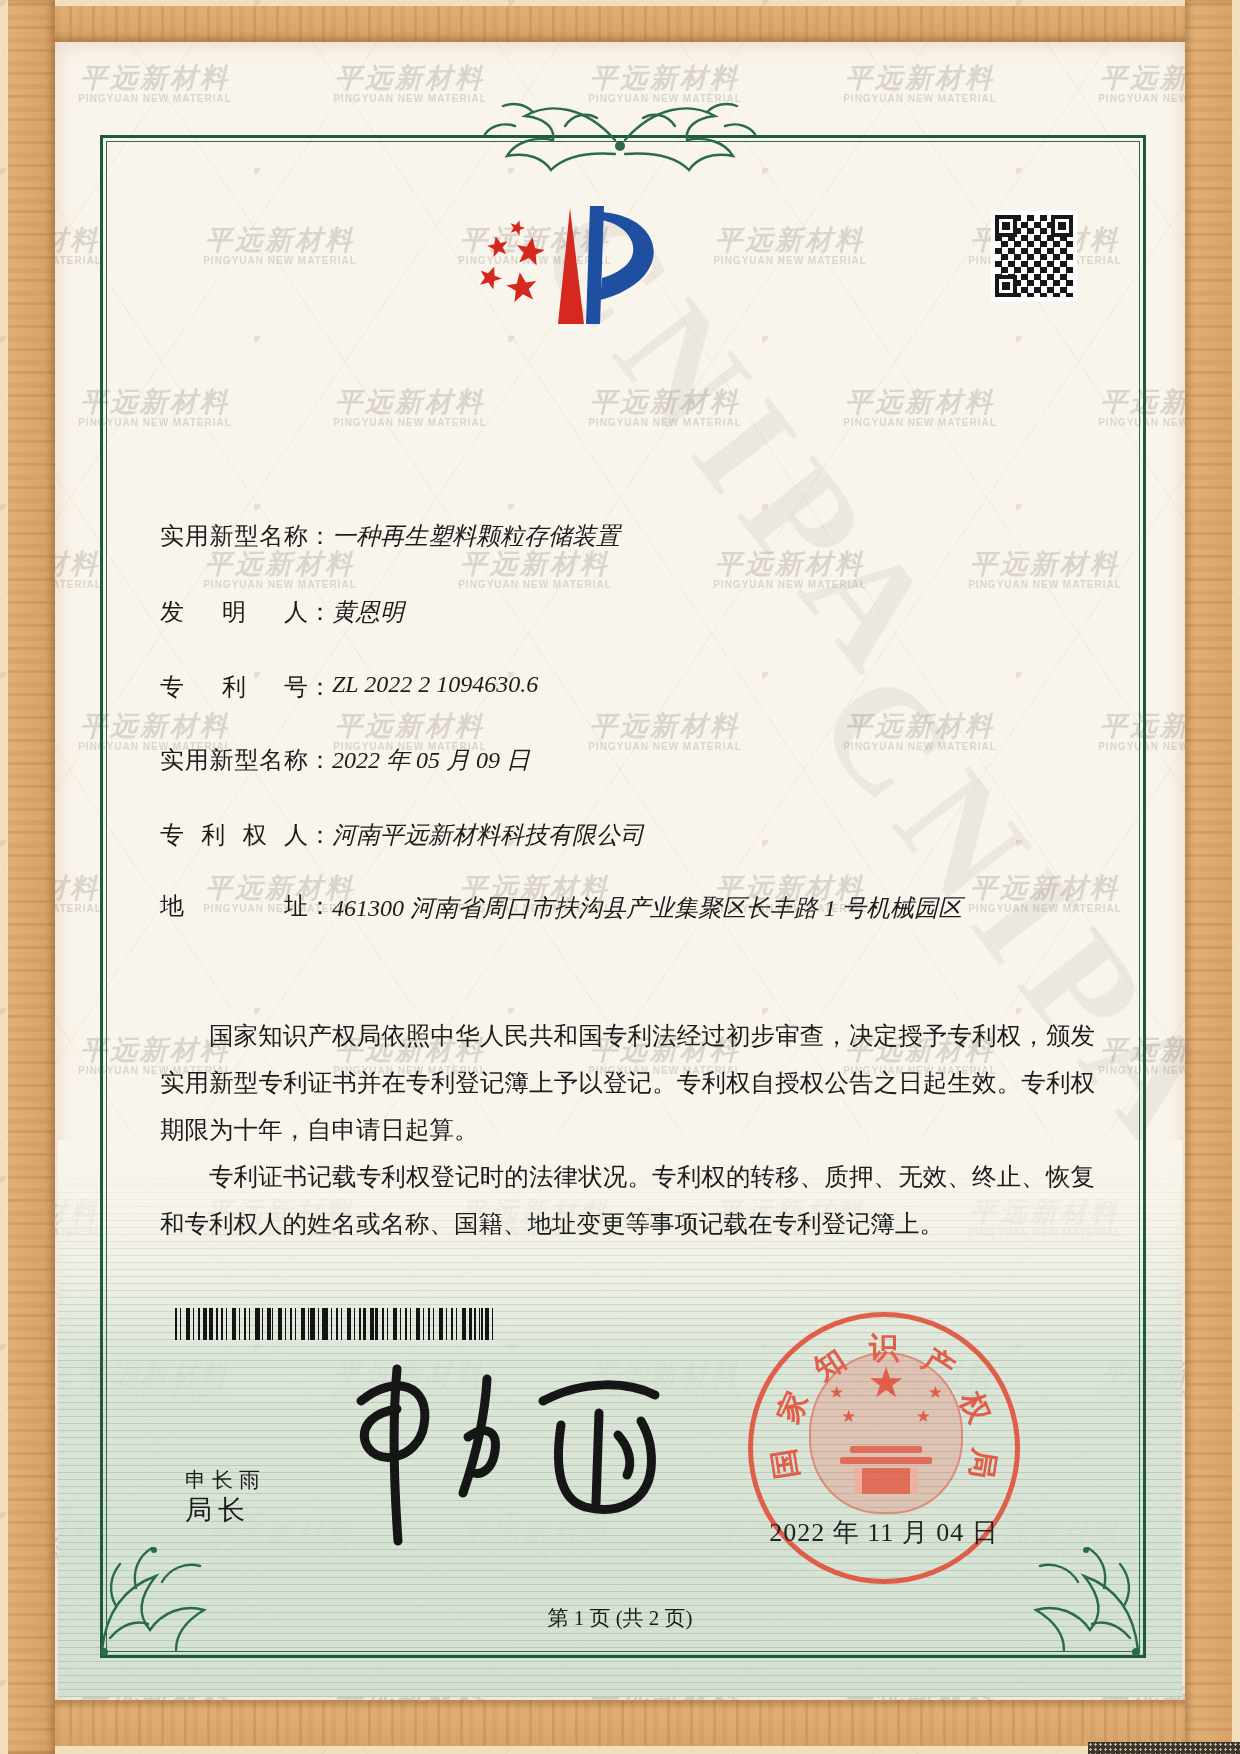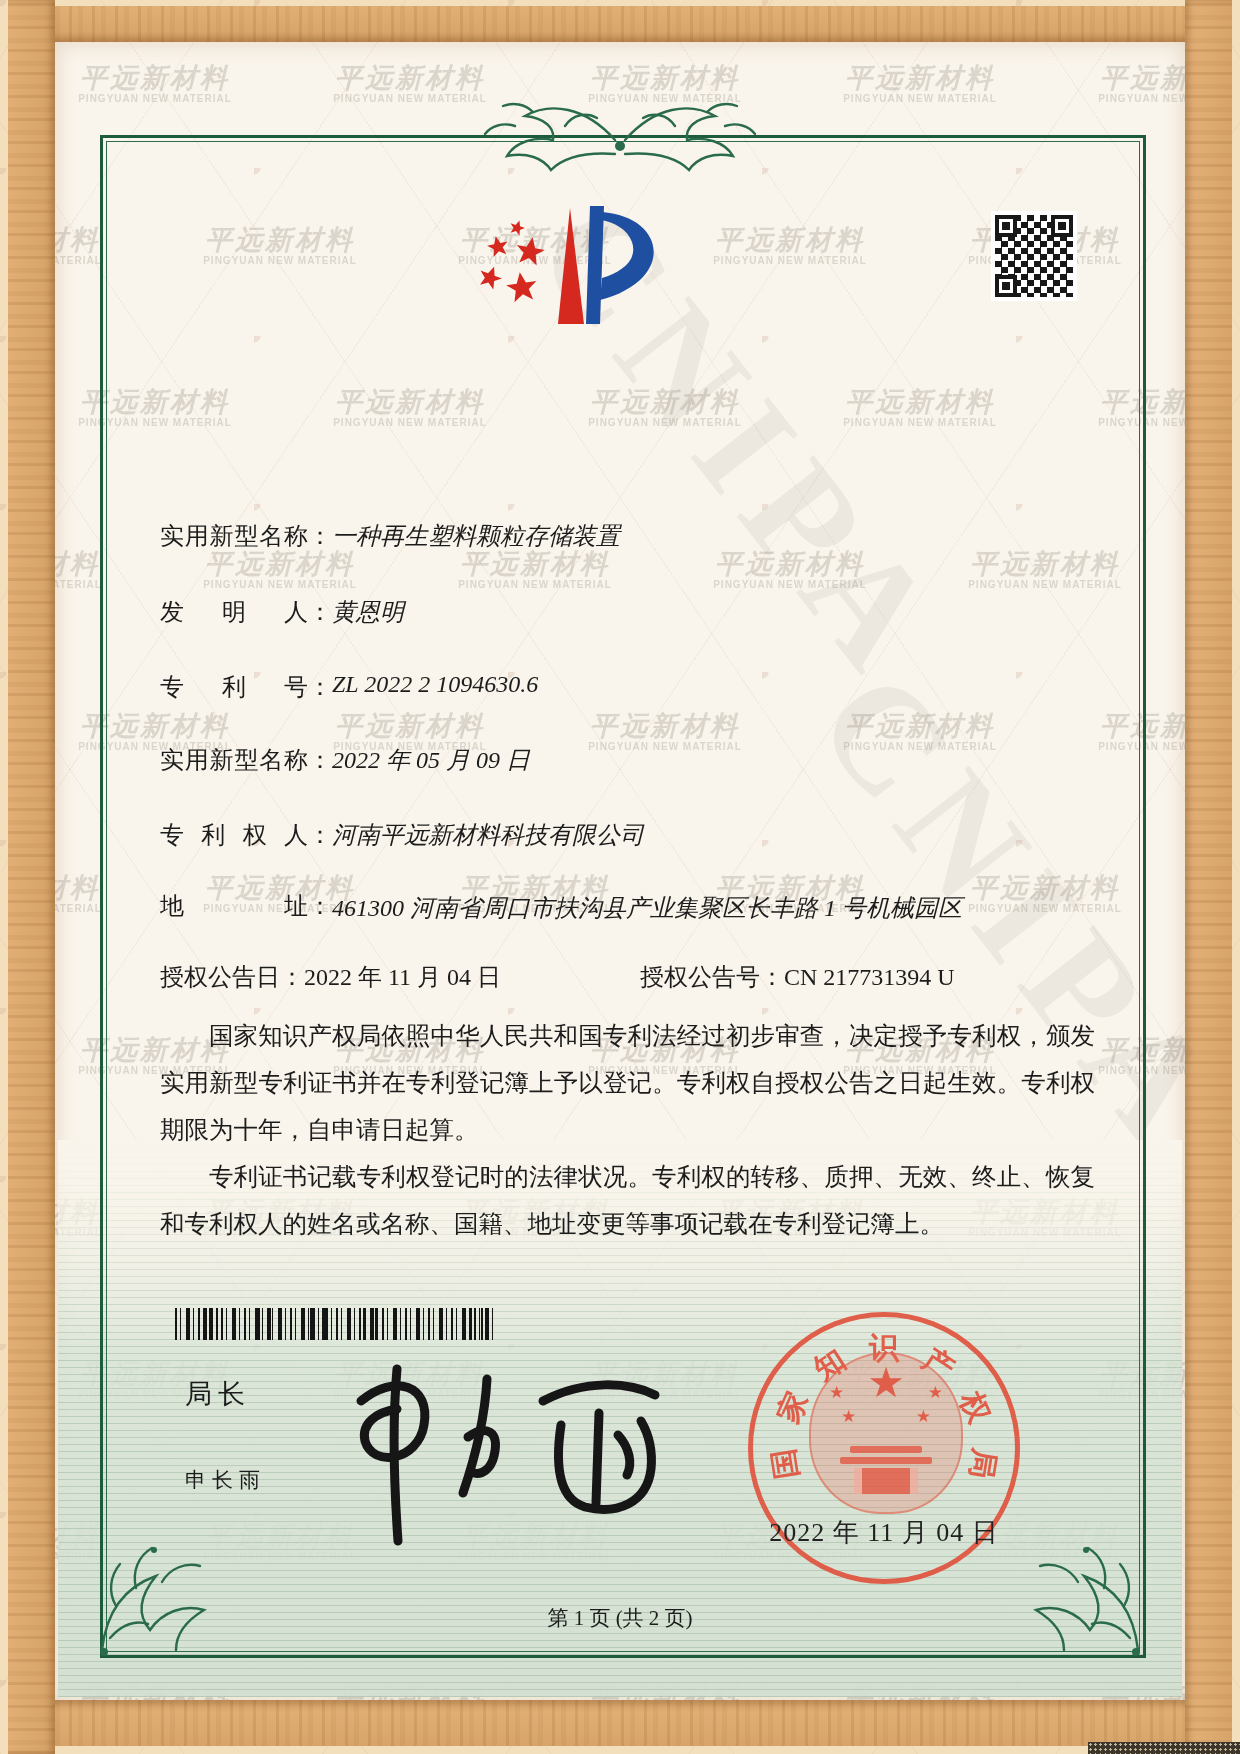--- a/index.html
+++ b/index.html
@@ -52,21 +52,21 @@
   .frow{left:160px;font-size:24px;}
   .flabel{display:inline-block;width:148px;text-align:justify;text-align-last:justify;text-justify:inter-character;vertical-align:top;}
   .fvalue{vertical-align:top;font-style:italic;}
   .fvalue.addr{display:inline-block;width:770px;line-height:36px;}
   .grant2{position:absolute;left:480px;top:0;white-space:nowrap;}
   .paras{left:160px;top:1012px;width:935px;font-size:24.5px;line-height:47px;text-align:justify;text-justify:inter-ideograph;}
   .paras p{margin:0;text-indent:2em;}
   .barcode{left:175px;top:1308px;width:322px;height:32px;background:
      repeating-linear-gradient(90deg,#141414 0 2px,rgba(0,0,0,0) 2px 5px,#141414 5px 6px,rgba(0,0,0,0) 6px 11px,#141414 11px 15px,rgba(0,0,0,0) 15px 18px,#141414 18px 19px,rgba(0,0,0,0) 19px 23px),
      repeating-linear-gradient(90deg,rgba(0,0,0,0) 0 29px,#141414 29px 32px,rgba(0,0,0,0) 32px 41px,#141414 41px 43px,rgba(0,0,0,0) 43px 53px);}
-  .director-title{left:185px;top:1376px;font-size:27px;letter-spacing:6px;}
+  .director-title{left:185px;top:1492px;font-size:27px;letter-spacing:6px;}
   .director-name{left:185px;top:1466px;font-size:21px;letter-spacing:6px;}
   .sig{left:335px;top:1355px;}
   .page-note{left:0;top:1604px;width:100%;text-align:center;font-size:21px;}
   .cont-note{left:0;top:1674px;width:100%;text-align:center;font-size:21px;letter-spacing:4px;z-index:9;}
   
   .logo{left:470px;top:200px;width:200px;height:140px;}
   
   .qr{left:995px;top:215px;width:78px;height:82px;background:#fff;outline:4px solid #fff;}
   .qr-mod{position:absolute;inset:0;background:repeating-conic-gradient(#181818 0 25%,rgba(0,0,0,0) 0 50%) 0 0/13px 13px;}
   .fin{position:absolute;width:14px;height:14px;border:4px solid #181818;background:#fff;}
@@ -423,24 +423,20 @@
   <div class="abs frow" style="top:744px;">
     <span class="flabel">实用新型名称</span>：<span class="fvalue">2022 年 05 月 09 日</span>
   </div>
   <div class="abs frow" style="top:819px;">
     <span class="flabel">专利权人</span>：<span class="fvalue">河南平远新材料科技有限公司</span>
   </div>
   <div class="abs frow" style="top:890px;">
     <span class="flabel">地址</span>：<span class="fvalue addr">461300 河南省周口市扶沟县产业集聚区长丰路 1 号机械园区</span>
   </div>
 
-  <div class="abs frow" style="top:961px;width:935px;">
-    <span>授权公告日</span>：<span>2022 年 11 月 04 日</span>
-    <span class="grant2"><span>授权公告号</span>：<span>CN 217731394 U</span></span>
-  </div>
 
   <div class="abs paras">
     <p>国家知识产权局依照中华人民共和国专利法经过初步审查，决定授予专利权，颁发实用新型专利证书并在专利登记簿上予以登记。专利权自授权公告之日起生效。专利权期限为十年，自申请日起算。</p>
     <p>专利证书记载专利权登记时的法律状况。专利权的转移、质押、无效、终止、恢复和专利权人的姓名或名称、国籍、地址变更等事项记载在专利登记簿上。</p>
   </div>
 
   <div class="abs barcode"></div>
 
   <div class="abs director-title">局长</div>
   <div class="abs director-name">申长雨</div>

